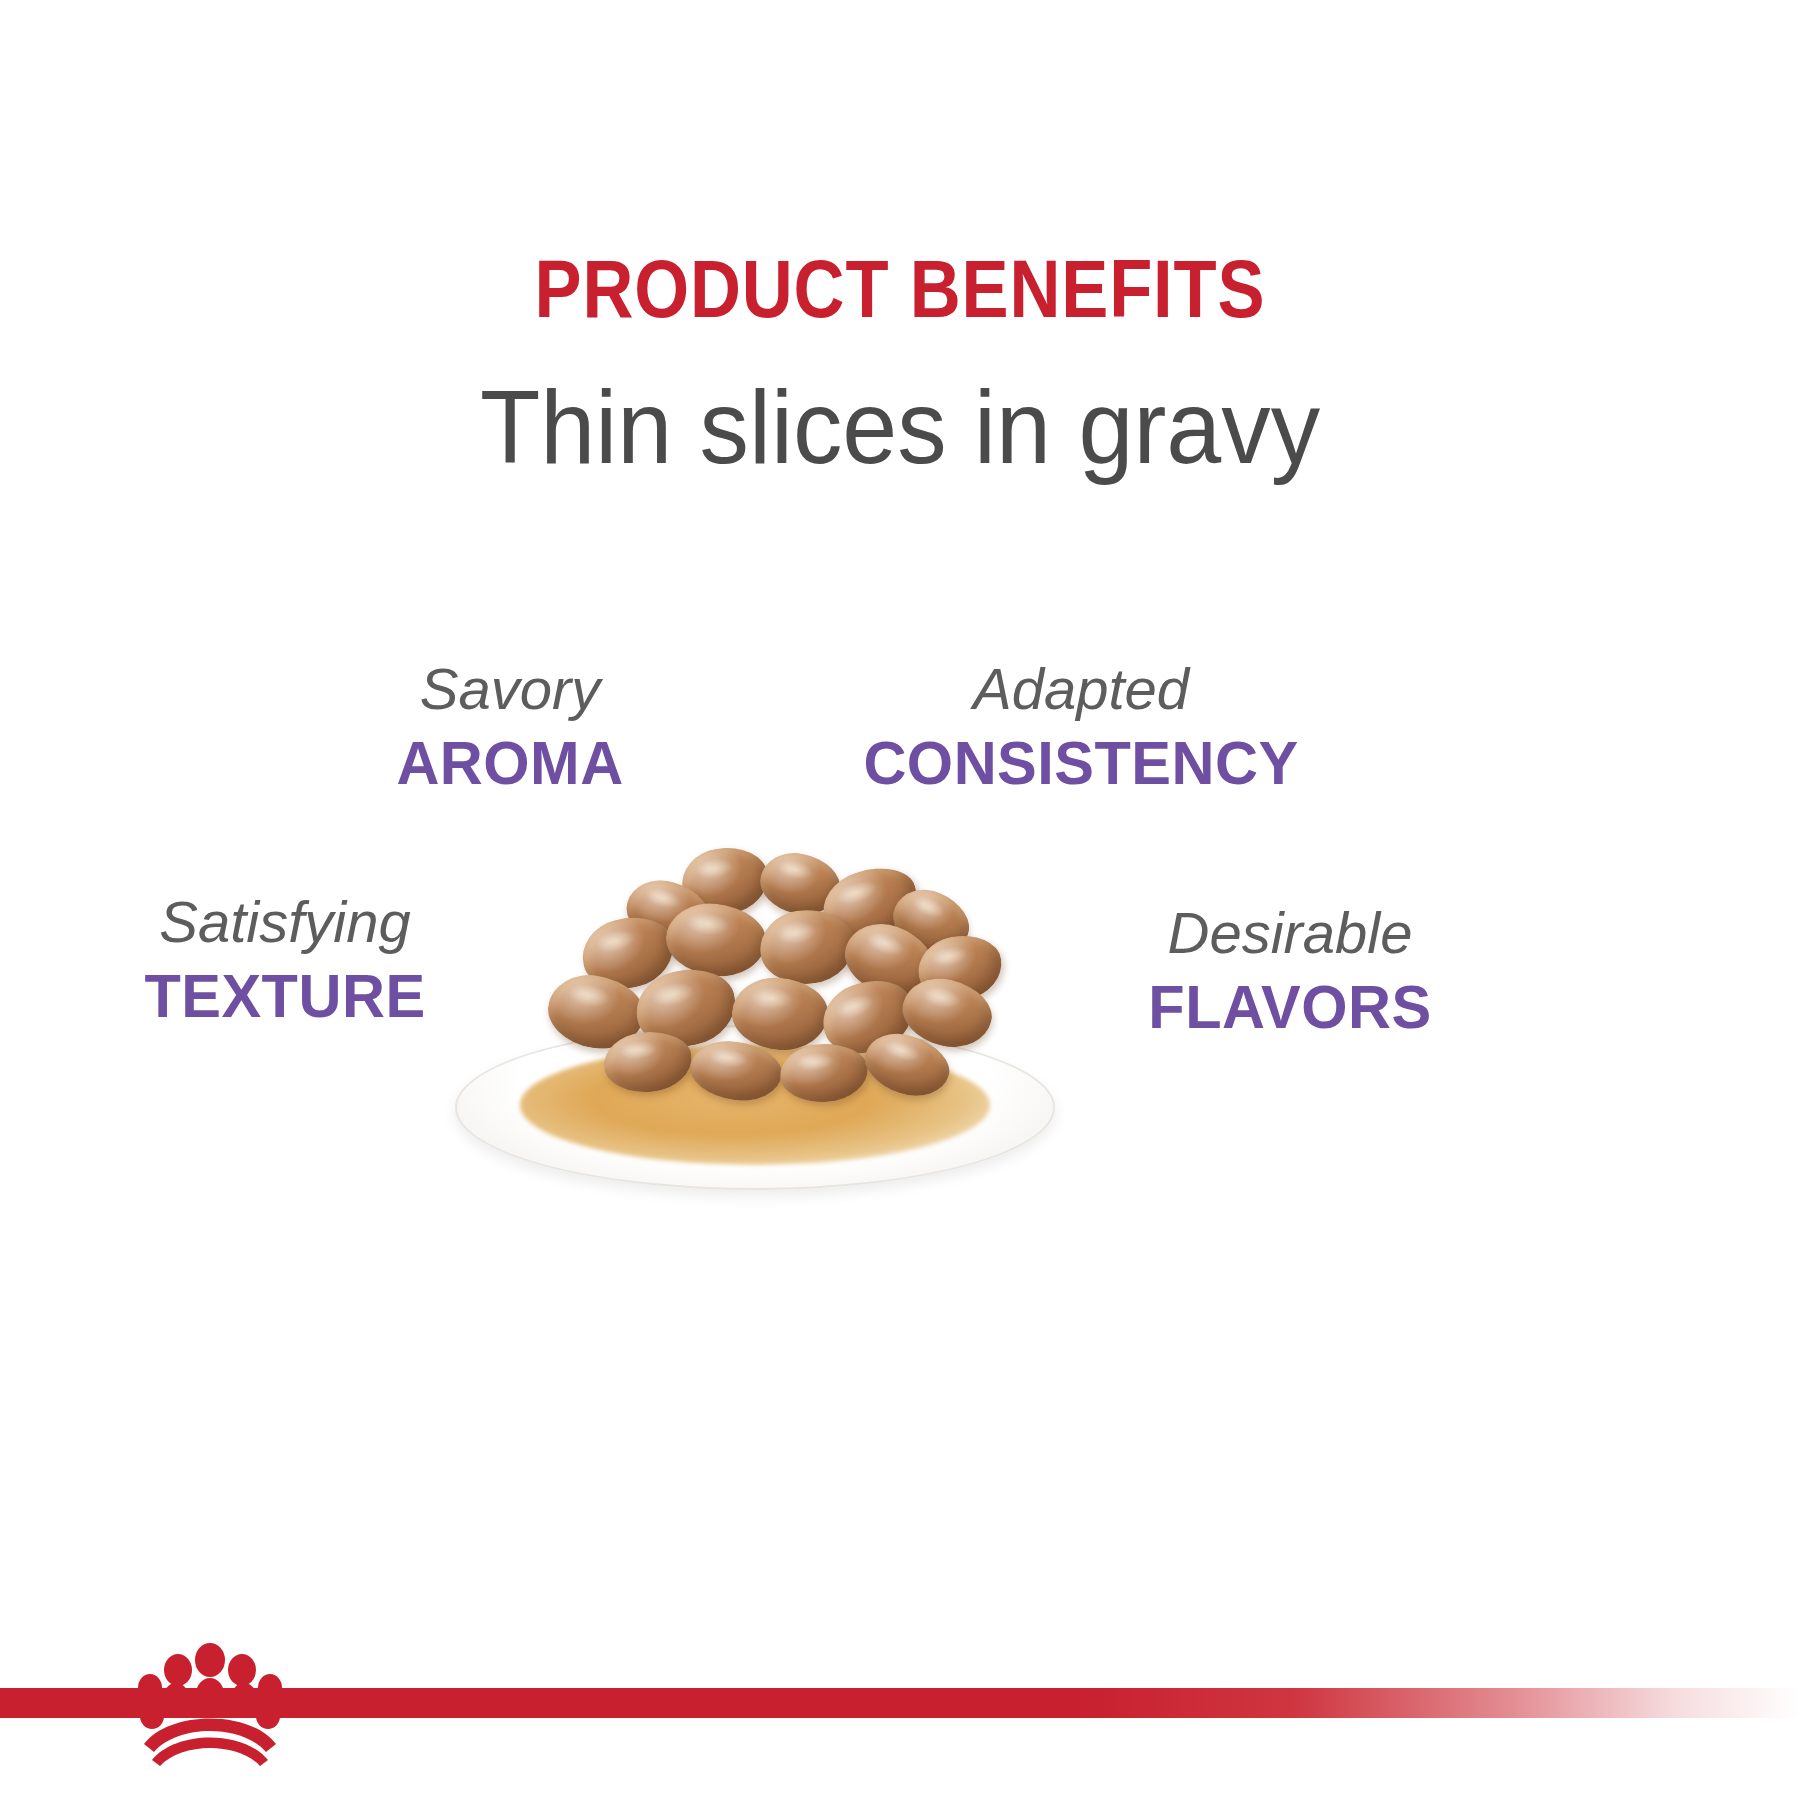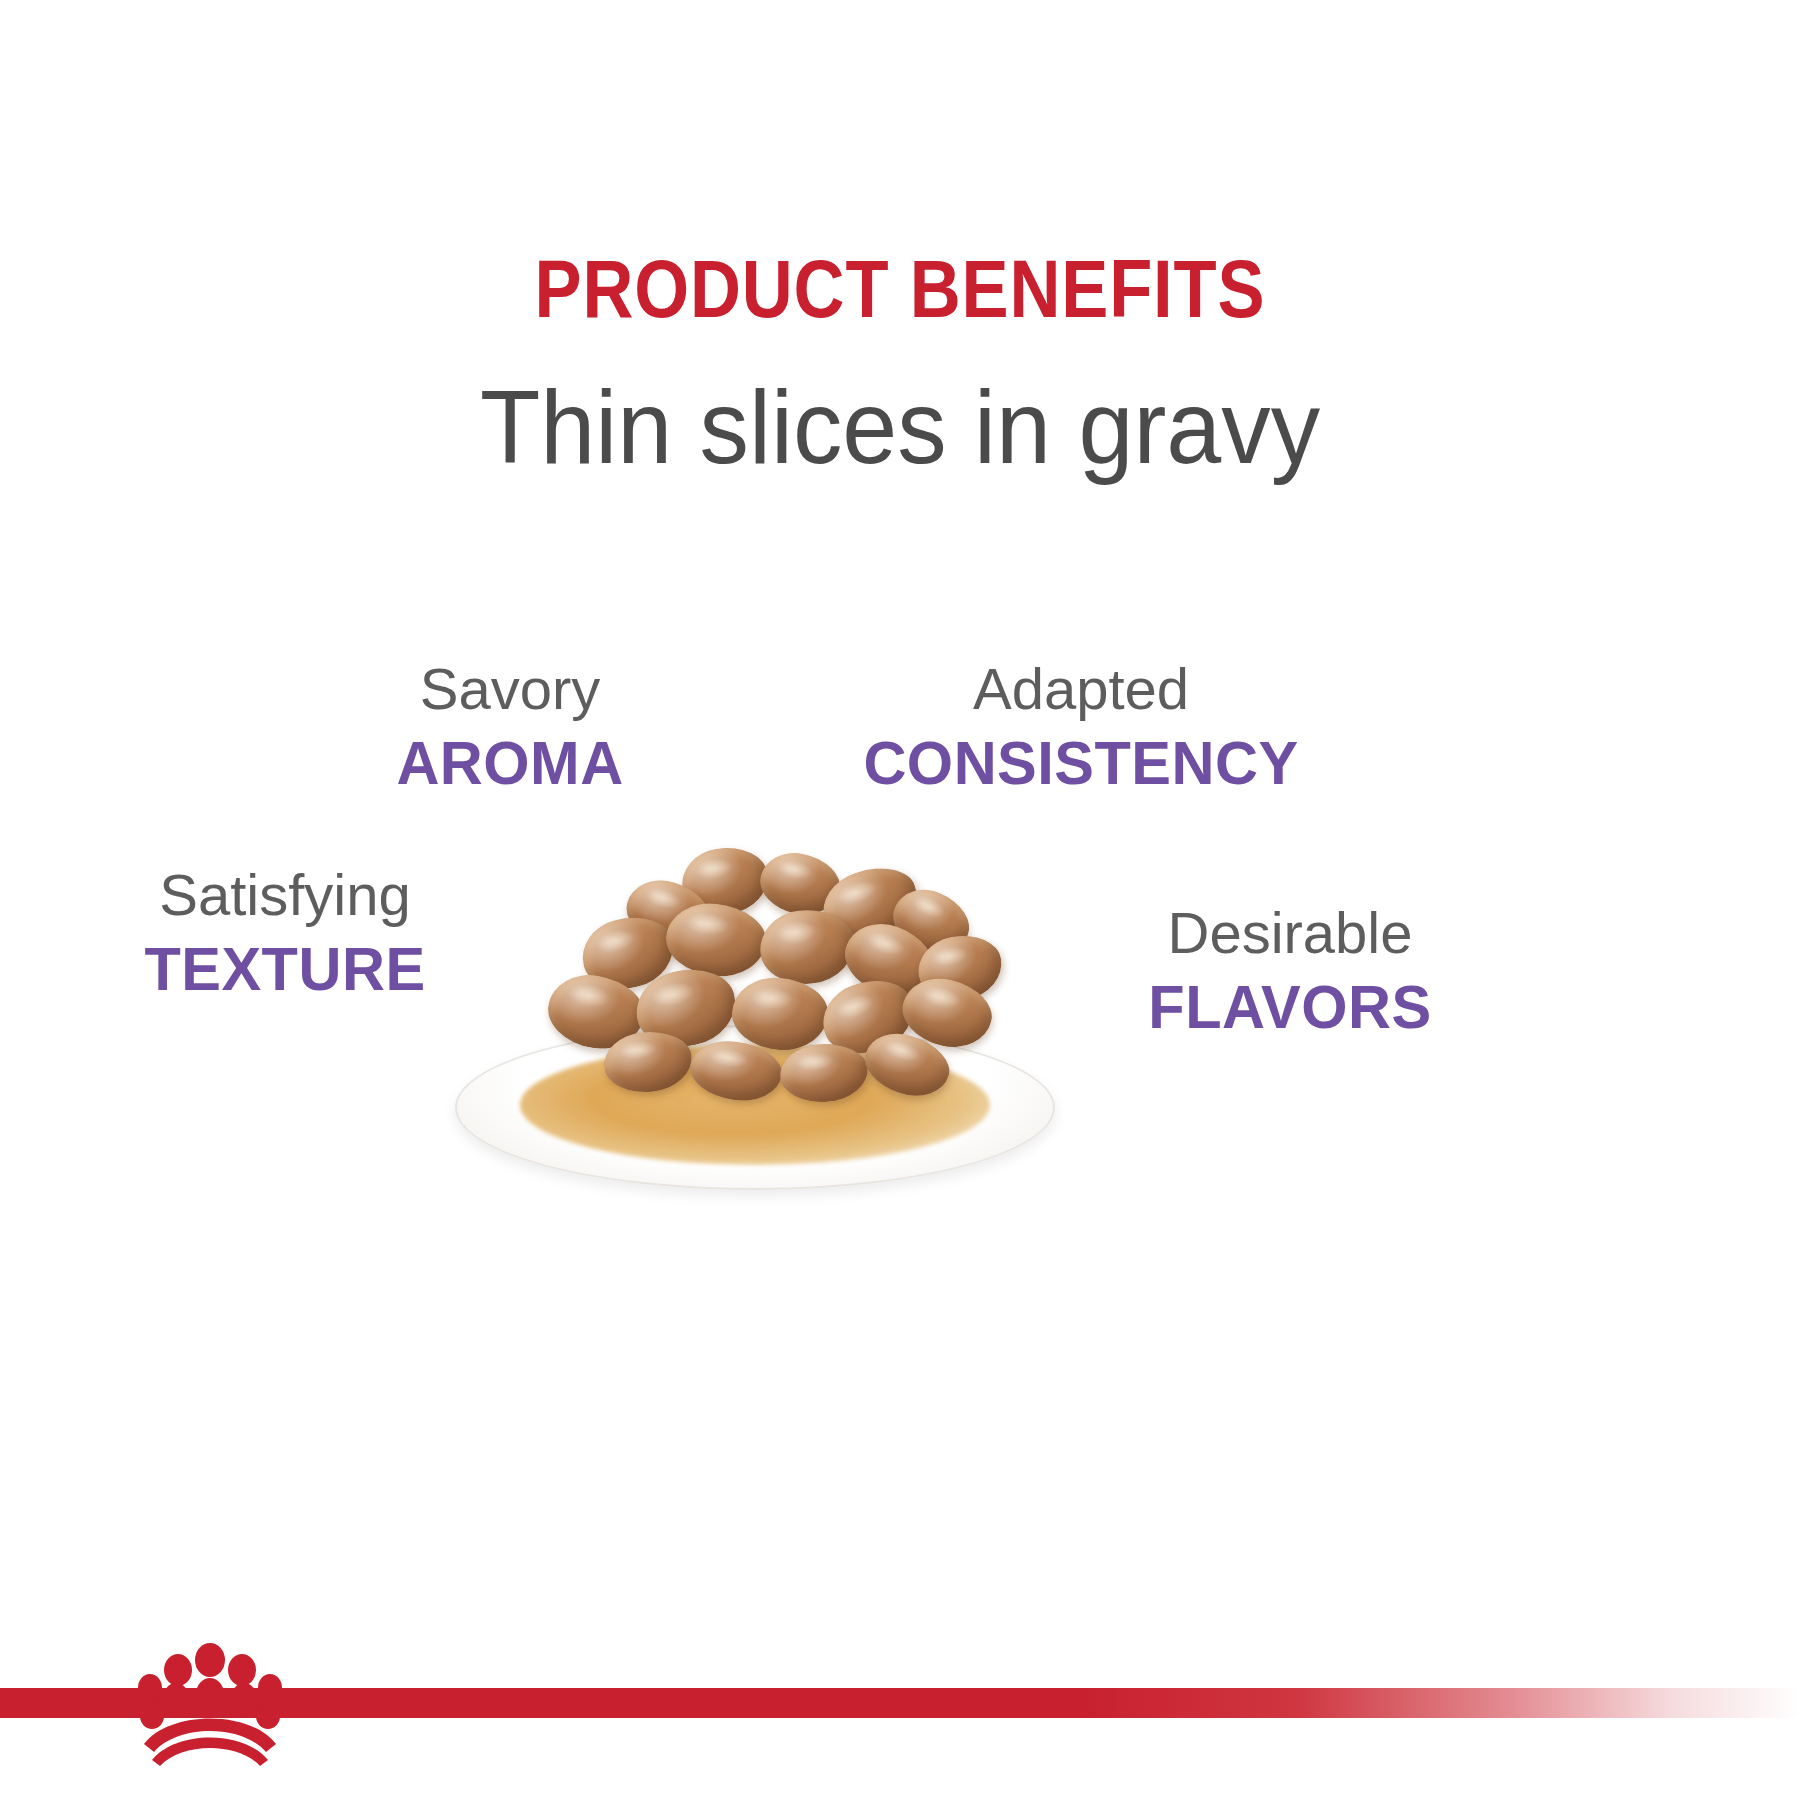--- a/index.html
+++ b/index.html
@@ -38,40 +38,41 @@
     line-height:1.1;
     transform:scaleX(0.95);
     transform-origin:center center;
     white-space:nowrap;
   }
 
   
   .benefit { position:absolute; text-align:center; line-height:1; }
   .benefit .adj {
     display:block;
+    font-style:italic;
     font-weight:400;
     color:#5D5D5D;
     font-size:58px;
     letter-spacing:0px;
     white-space:nowrap;
   }
   .benefit .noun {
     display:block;
     font-weight:700;
     color:#6F4FA2;
     font-size:62px;
     letter-spacing:0.5px;
     margin-top:14px;
     transform:scaleX(0.96);
     white-space:nowrap;
   }
 
   #benefit-aroma       { left:310px;  top:660px;  width:400px; }
   #benefit-consistency { left:846px;  top:660px;  width:470px; }
-  #benefit-texture     { left:80px;   top:866px;  width:410px; }
+  #benefit-texture     { left:80px;   top:893px;  width:410px; }
   #benefit-flavors     { left:1080px; top:904px;  width:420px; }
 
   
   #food-photo {
     position:absolute;
     left:440px; top:830px;
     width:640px; height:370px;
   }
   #plate {
     position:absolute;

